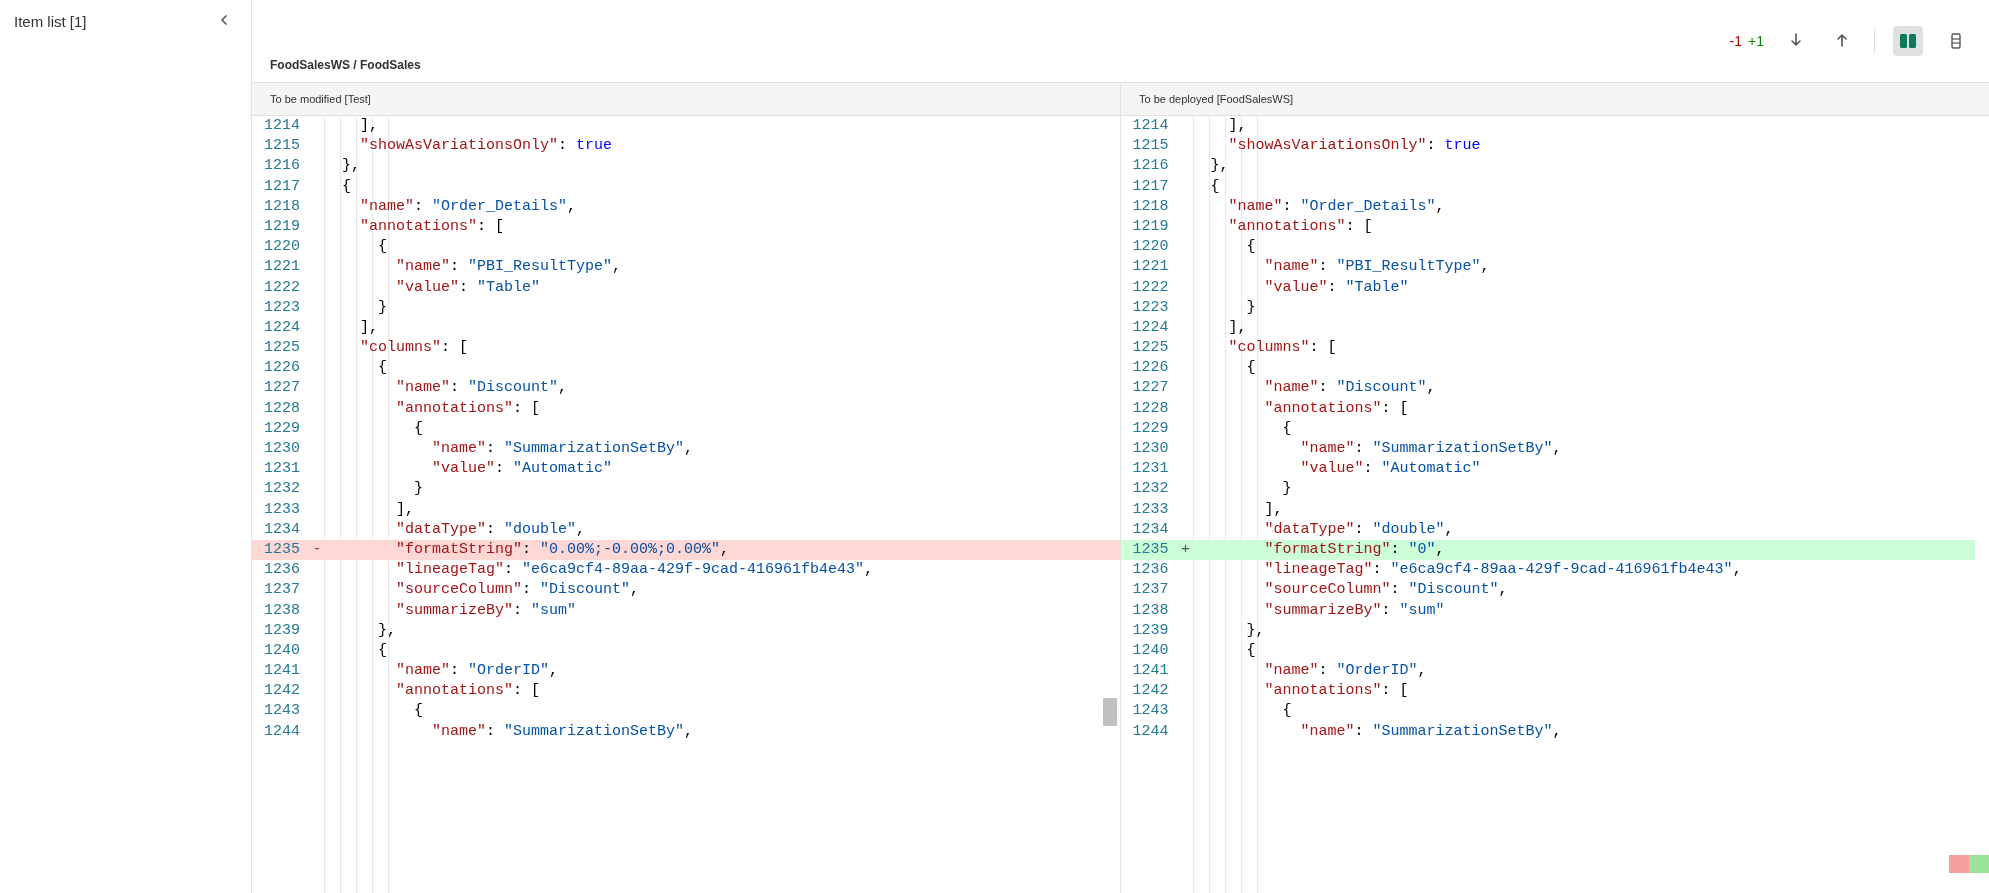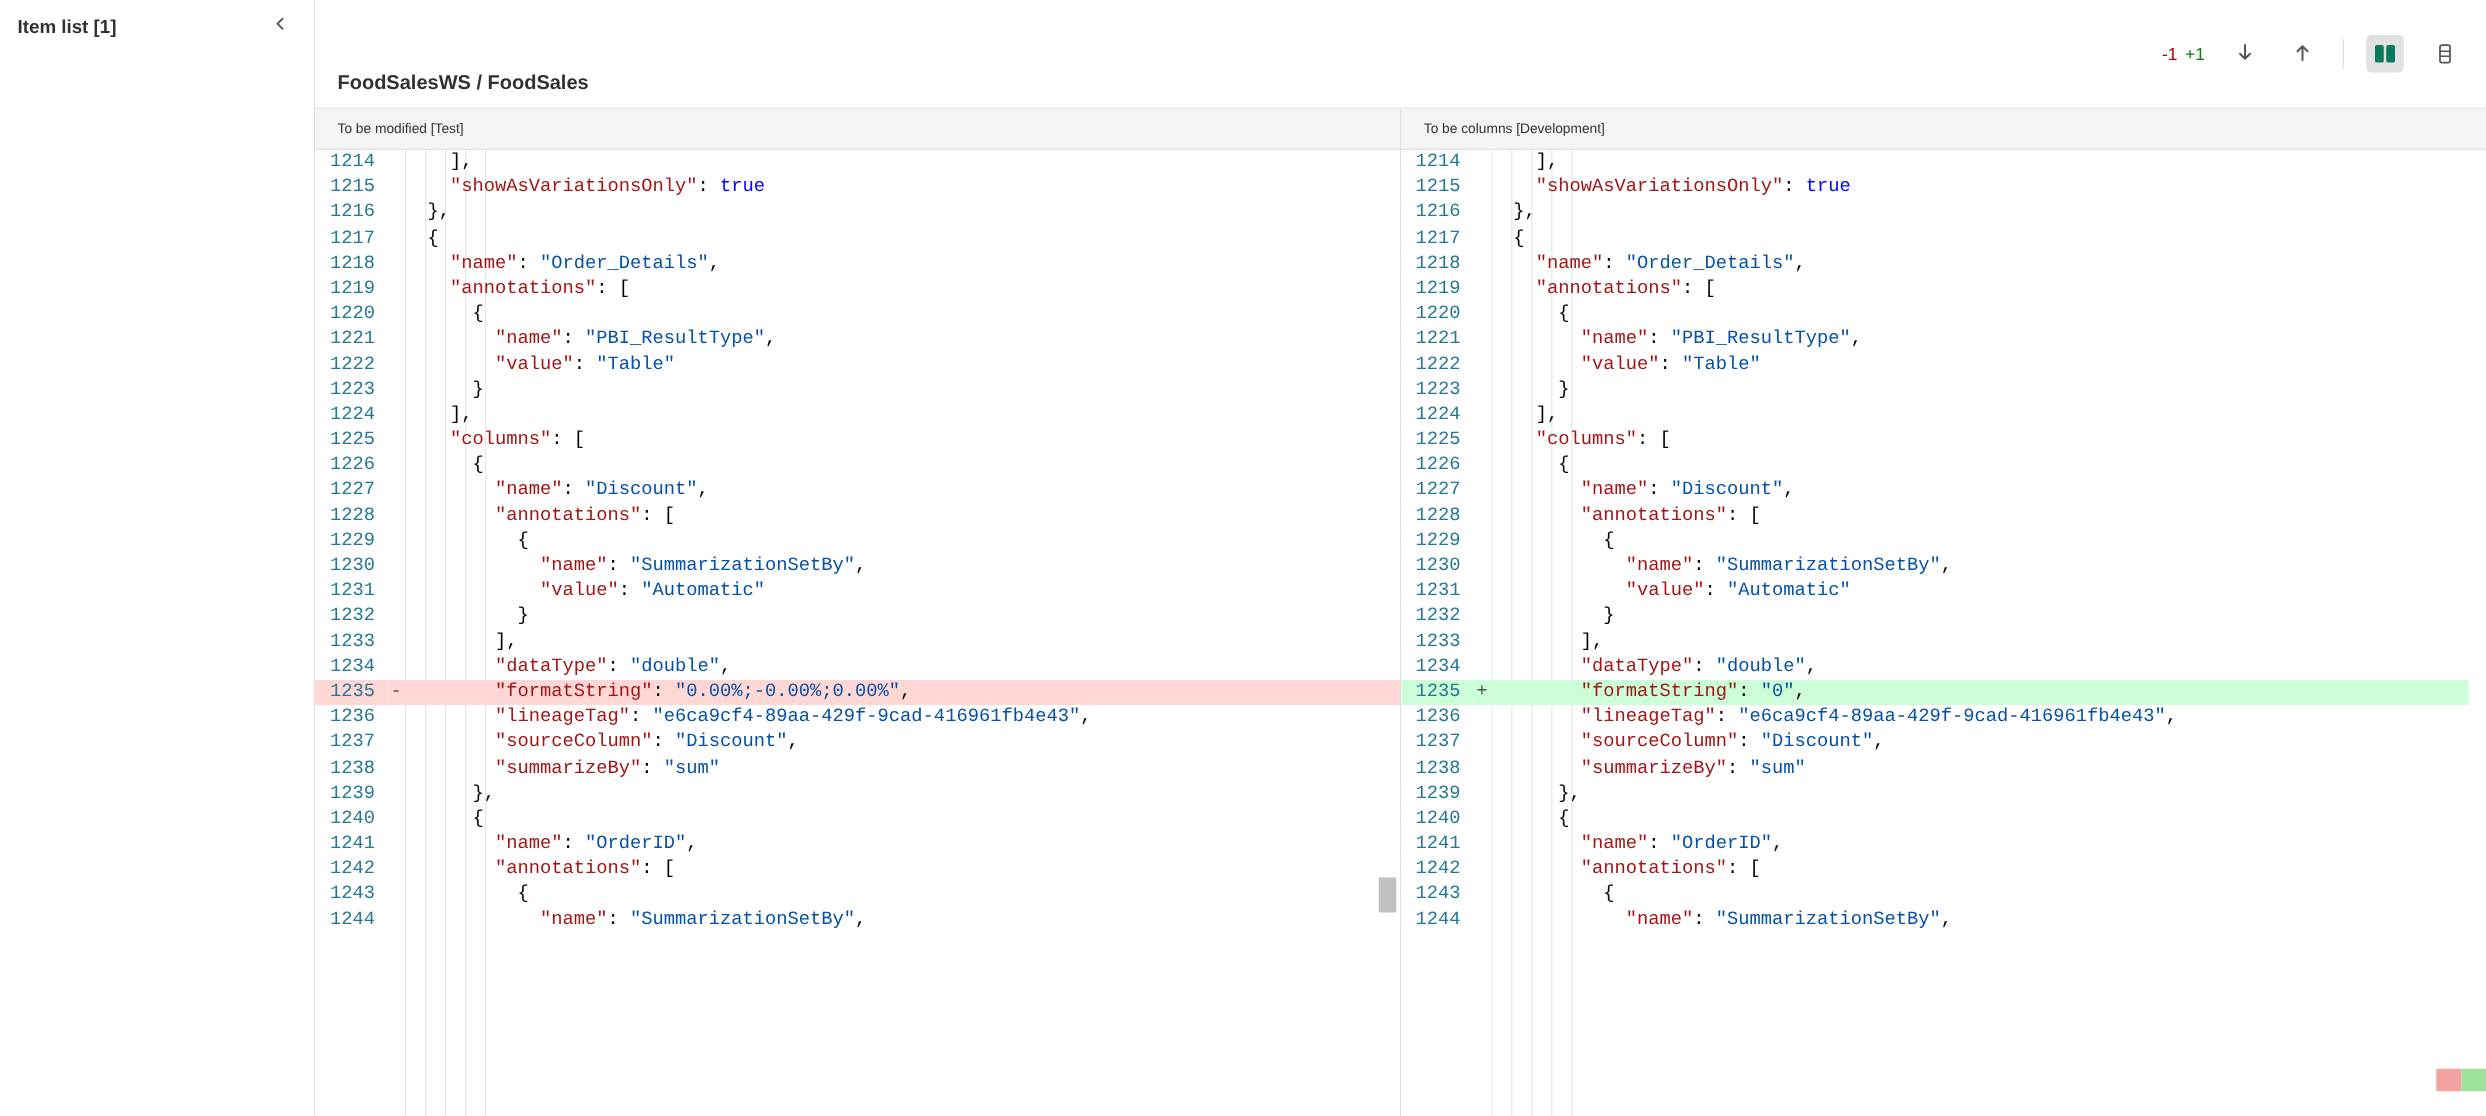--- a/index.html
+++ b/index.html
@@ -1,32 +1,32 @@
 <!DOCTYPE html>
 <html><head>
 <meta charset="utf-8">
 <style>
 * { box-sizing: border-box; margin: 0; padding: 0; }
 body { font-family: "Segoe UI", Arial, sans-serif; font-size: 14px; color: #323130; background: #fff; overflow: hidden; }
 .app { display: flex; height: 893px; width: 1989px; }
 
 
 .sidebar { width: 252px; border-right: 1px solid #e1e1e1; padding: 10px 8px; background: #fff; }
-.sidebar-header { display: flex; align-items: center; justify-content: space-between; padding: 0 6px 12px 6px; font-size: 15px; font-weight: 700; gap: 24px; }
+.sidebar-header { display: flex; align-items: center; justify-content: space-between; padding: 0 6px 12px 6px; font-size: 15px; font-weight: 400; gap: 24px; }
 .collapse-btn { cursor: pointer; color: #555; font-size: 16px; padding: 2px 6px; }
 .item-row { display: flex; align-items: center; gap: 10px; background: #e8e8e8; border-radius: 4px; padding: 8px 10px; }
 .item-icon { width: 18px; height: 18px; display: flex; align-items: center; justify-content: center; color: #555; }
 .item-label { flex: 1; font-size: 15px; }
 .status-badge { width: 20px; height: 20px; border-radius: 50%; background: #8a8a00; display: flex; align-items: center; justify-content: center; }
 .status-badge svg { width: 12px; height: 12px; }
 
 
 .main { flex: 1; display: flex; flex-direction: column; min-width: 0; }
 .topbar { display: flex; align-items: center; justify-content: space-between; padding: 10px 18px; border-bottom: 1px solid #e1e1e1; }
-.breadcrumb { font-size: 16px; font-weight: 600; margin-top: 48px; }
+.breadcrumb { font-size: 12px; font-weight: 600; margin-top: 48px; }
 .top-controls { display: flex; align-items: center; gap: 18px; }
 .diff-stats { font-size: 14px; display: flex; gap: 6px; }
 .stat-minus { color: #b80000; }
 .stat-plus { color: #107c10; }
 .arrow-btn { cursor: pointer; padding: 4px 6px; color: #555; }
 .sep { width: 1px; height: 24px; background: #ddd; }
 .view-btn { width: 30px; height: 30px; border-radius: 4px; display: flex; align-items: center; justify-content: center; cursor: pointer; }
 .view-btn.active { background: #e1e1e1; }
 
 
@@ -109,21 +109,21 @@
               <rect x="5" y="2" width="8" height="14" rx="1.5" fill="none" stroke="#555" stroke-width="1.4"></rect>
               <line x1="5" y1="7" x2="13" y2="7" stroke="#555" stroke-width="1.2"></line>
               <line x1="5" y1="11" x2="13" y2="11" stroke="#555" stroke-width="1.2"></line>
             </svg>
         </span>
       </div>
     </div>
 
     <div class="subheader">
       <div class="pane-title">To be modified [Test]</div>
-      <div class="pane-title">To be columns [Development]</div>
+      <div class="pane-title">To be deployed [FoodSalesWS]</div>
     </div>
 
     <div class="diff-body">
       <div class="pane" id="left-pane">
           <div class="gutter">
             <div>1214</div>
             <div>1215</div>
             <div>1216</div>
             <div>1217</div>
             <div>1218</div>

